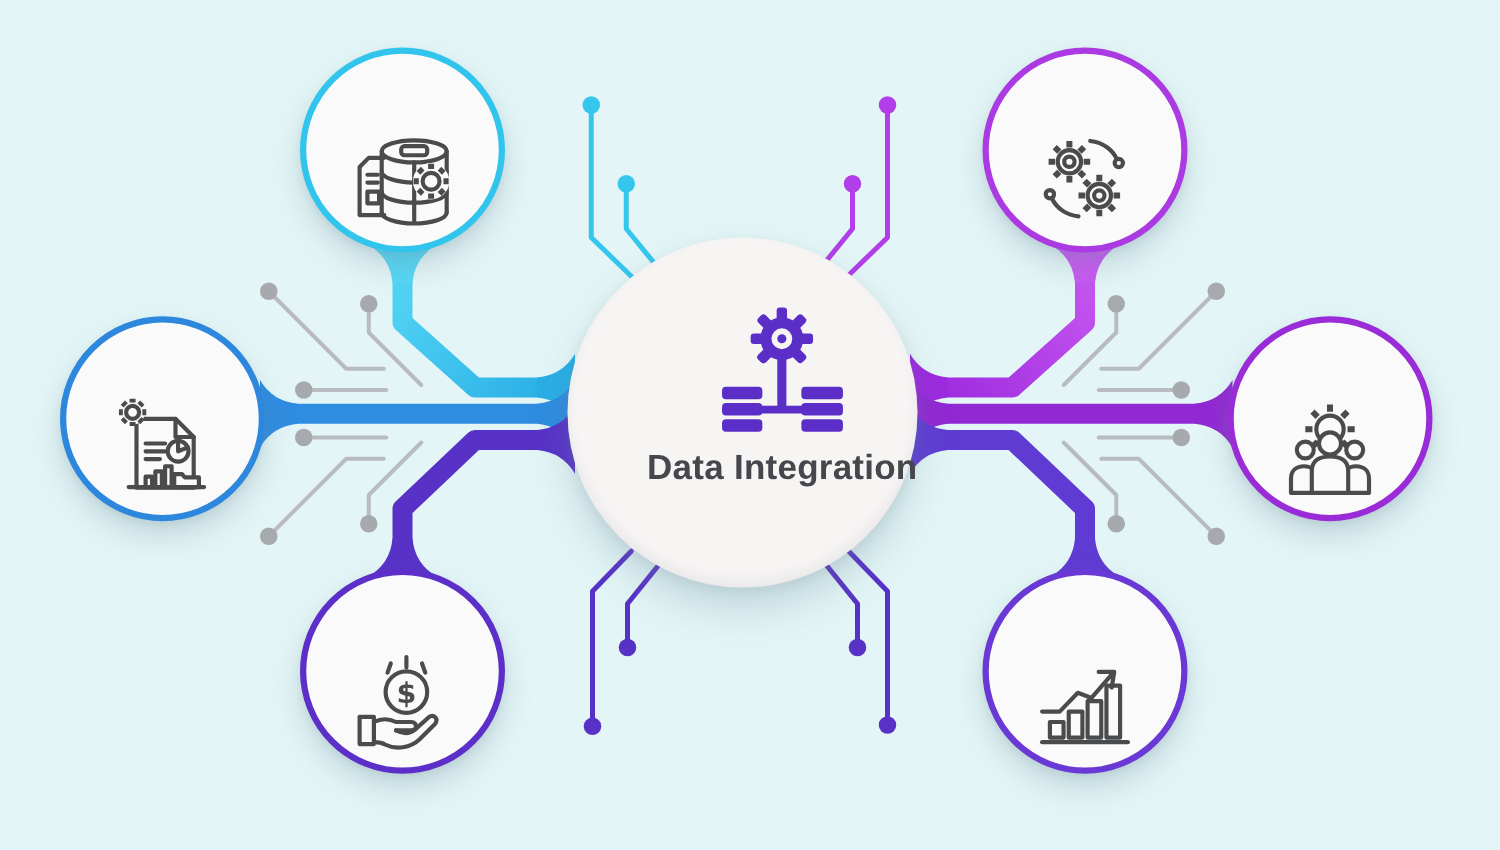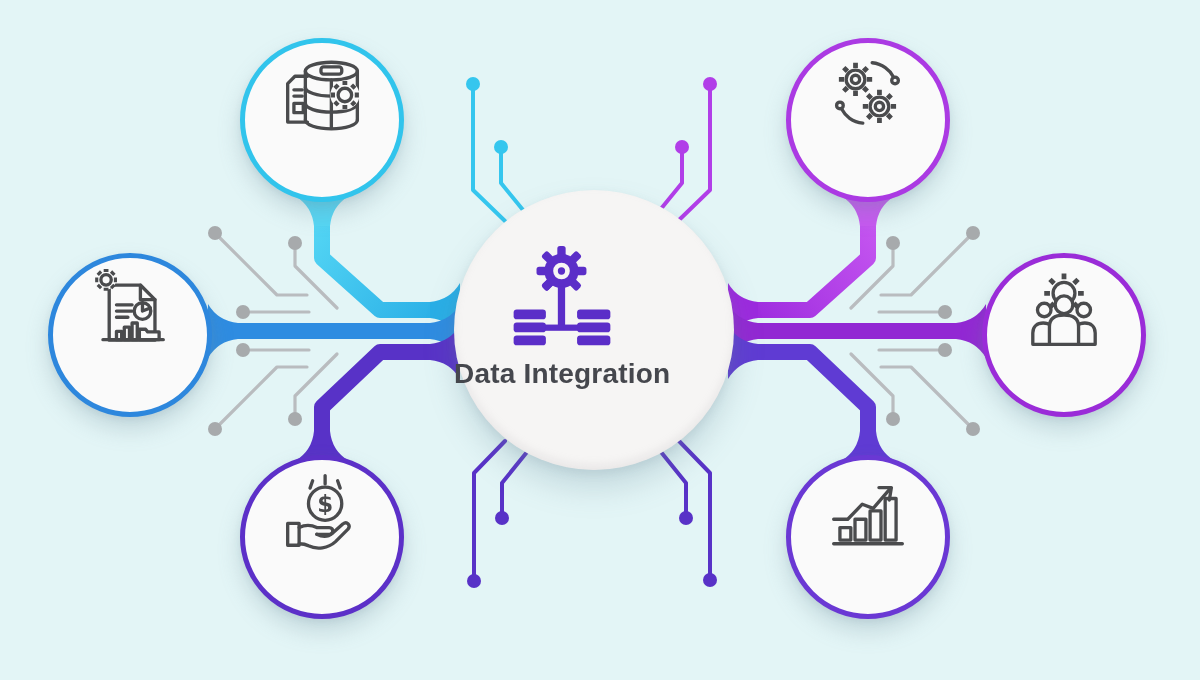--- a/index.html
+++ b/index.html
@@ -23,21 +23,21 @@
   .c-blue{stroke:var(--blue);} .f-blue{fill:var(--blue);}
   .c-indigo{stroke:var(--indigo);} .f-indigo{fill:var(--indigo);}
   .c-violet{stroke:var(--violet);} .f-violet{fill:var(--violet);}
   .c-indigo2{stroke:var(--indigo2);} .f-indigo2{fill:var(--indigo2);}
   .f-cyan-light{fill:var(--cyan-light);} .f-cyan-deep{fill:var(--cyan-deep);}
   .f-magenta-light{fill:var(--magenta-light);} .f-magenta-deep{fill:var(--magenta-deep);}
   .stop-cyan-light{stop-color:var(--cyan-light);} .stop-cyan-deep{stop-color:var(--cyan-deep);}
   .stop-magenta-light{stop-color:var(--magenta-light);} .stop-magenta-deep{stop-color:var(--magenta-deep);}
 
   .node{position:absolute;z-index:2;border-radius:50%;background:var(--node-fill);
-        display:flex;align-items:flex-start;justify-content:center;
+        display:flex;align-items:flex-end;justify-content:center;
         box-shadow:0 12px 22px rgba(110,140,155,.28),0 3px 6px rgba(110,140,155,.12);}
   .sat{width:154px;height:154px;border:5px solid #999;}
   .node-tl{left:240px;top:38px;}
   .node-ml{left:48px;top:253px;}
   .node-bl{left:240px;top:455px;}
   .node-tr{left:786px;top:38px;}
   .node-mr{left:982px;top:253px;}
   .node-br{left:786px;top:455px;}
 
   .center-node{left:454px;top:190px;width:280px;height:280px;background:var(--center-fill);

